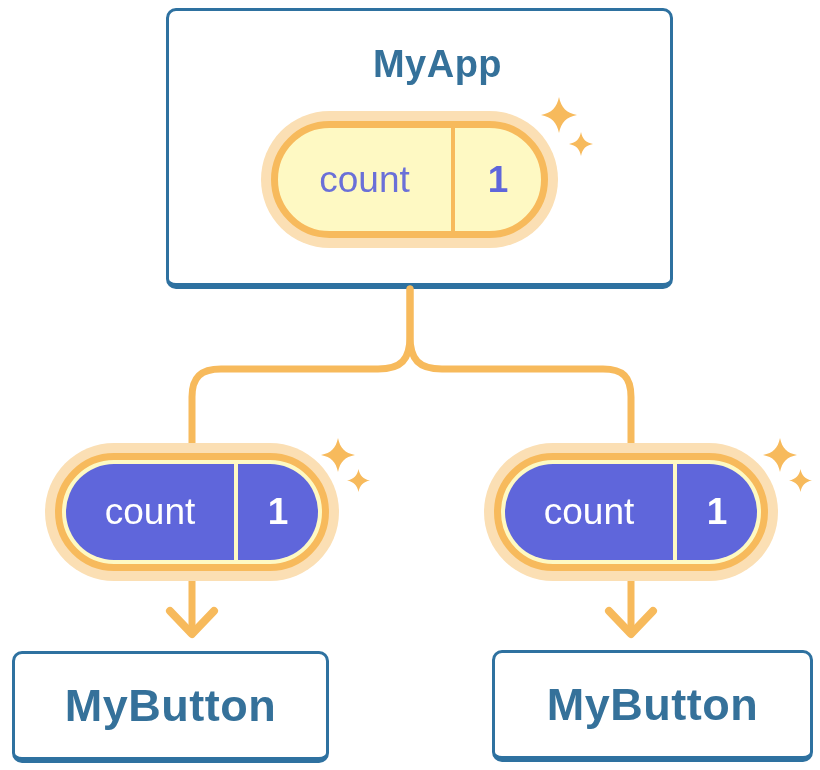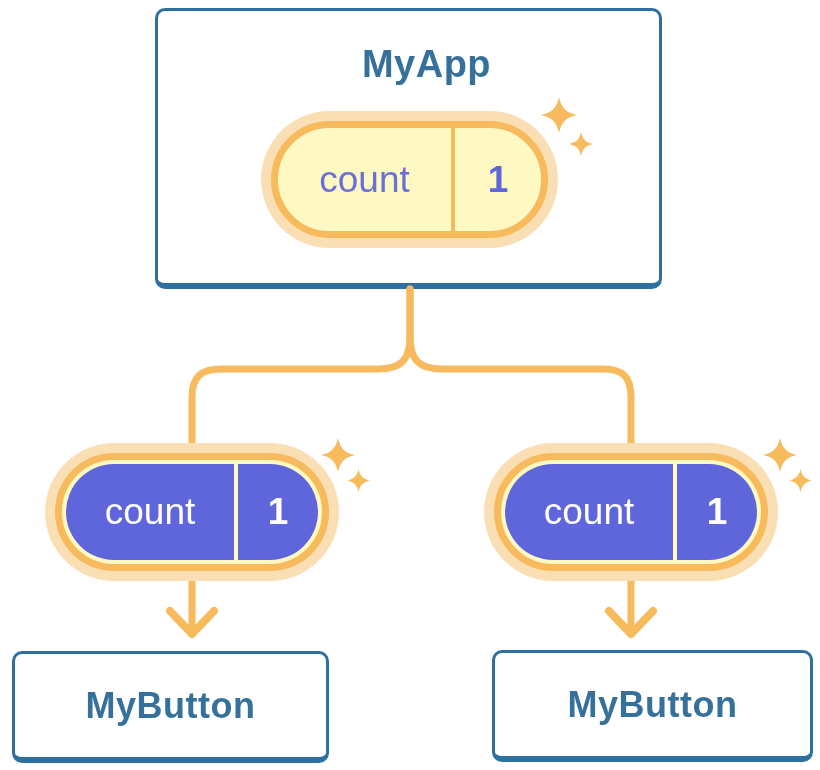--- a/index.html
+++ b/index.html
@@ -24,33 +24,33 @@
     border-bottom-width: 6px;
     border-radius: 10px;
   }
   .card-title {
     color: #35719A;
     font-weight: 600;
     text-align: center;
     letter-spacing: 0.5px;
   }
   .root-card {
-    left: 155px; top: 8px;
+    left: 166px; top: 8px;
     width: 507px; height: 281px; padding-left: 36px;
   }
   .root-card .card-title {
     margin-top: 32px;
     font-size: 38px;
   }
   .leaf-card {
     display: flex;
     align-items: center;
     justify-content: center;
   }
-  .leaf-card .card-title { font-size: 36px; }
+  .leaf-card .card-title { font-size: 45px; }
   .leaf-card.left  { left: 12px;  top: 651px; width: 317px; height: 112px; }
   .leaf-card.right { left: 492px; top: 650px; width: 321px; height: 112px; }
 
   
   .connectors {
     position: absolute;
     left: 0; top: 0;
     z-index: 1;
   }
   .branch {

